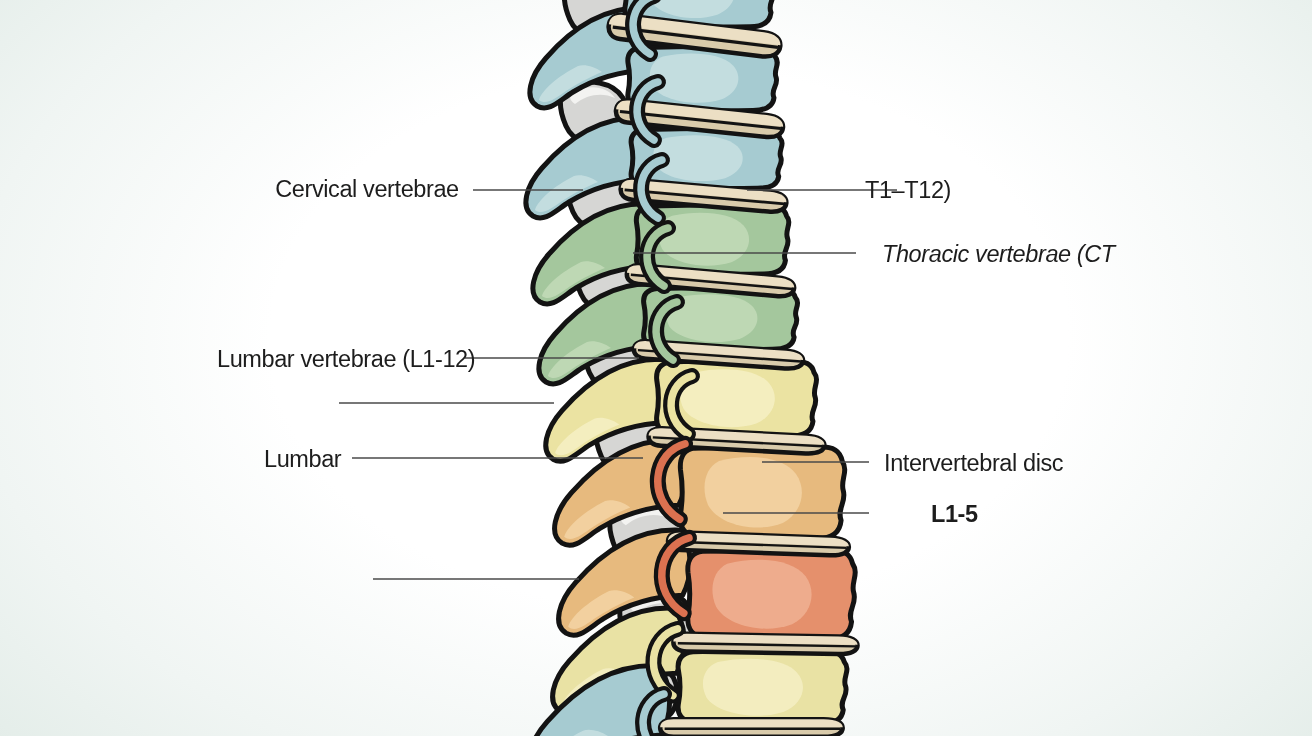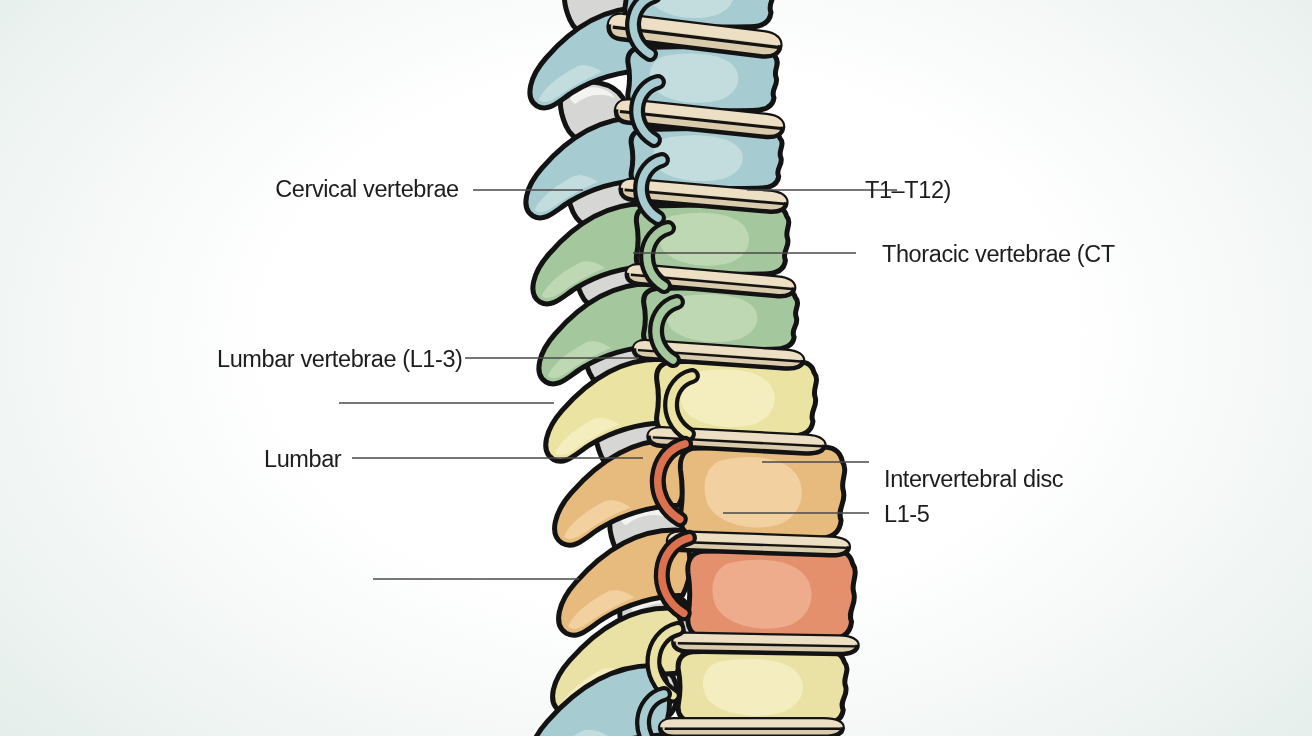--- a/index.html
+++ b/index.html
@@ -298,22 +298,22 @@
       <line class="leader" x1="373" y1="579" x2="579" y2="579"></line>
     </g>
   </svg>
 
   <div class="lbl center" style="left:270px;top:176px;width:194px;">
     <div>Cervical vertebrae</div>
   </div>
 
   <div class="lbl" style="left:865px;top:177px;">T1–T12)</div>
 
-  <div class="lbl" style="left:882px;top:241px;">Thoracic vertebrae (CT</div>
-
-  <div class="lbl" style="left:217px;top:346px;">Lumbar vertebrae (L1-3)</div>
+  <div class="lbl" style="left:882px;top:241px;font-style:italic;">Thoracic vertebrae (CT</div>
+
+  <div class="lbl" style="left:217px;top:346px;">Lumbar vertebrae (L1-12)</div>
 
   <div class="lbl" style="left:264px;top:446px;">Lumbar</div>
 
-  <div class="lbl" style="left:884px;top:450px;margin-top:16px;">Intervertebral disc</div>
-
-  <div class="lbl" style="left:884px;top:501px;">L1-5</div>
+  <div class="lbl" style="left:884px;top:450px;">Intervertebral disc</div>
+
+  <div class="lbl" style="left:931px;top:501px;font-weight:bold;">L1-5</div>
 </div>
 
 </body></html>

